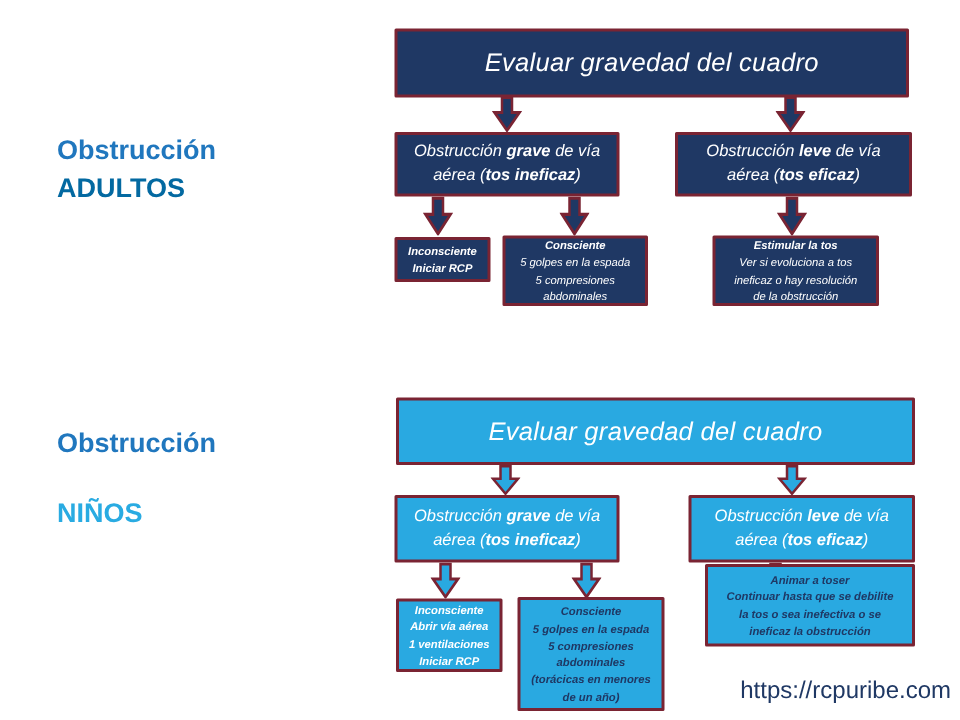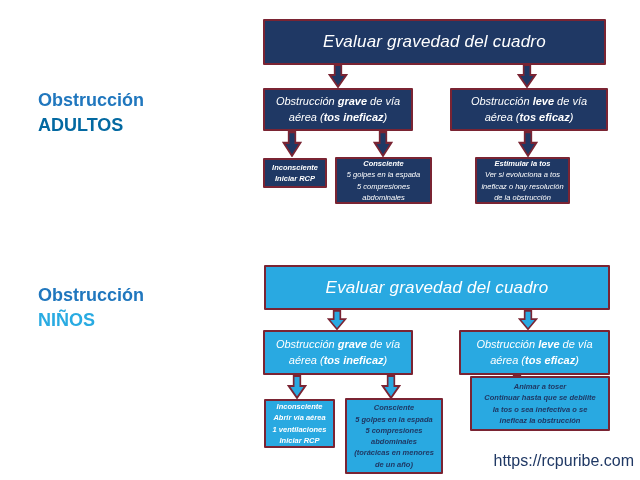--- a/index.html
+++ b/index.html
@@ -17,21 +17,21 @@
   .lbn{background:#29a9e1;color:#1f3864;}
   .hdr{font-size:17px;letter-spacing:.2px;}
   .l2{font-size:11px;line-height:1.4;padding:12px 4px;}
   .l3{font-size:7.5px;line-height:1.5;padding:13px 2px;}
   .t{font-weight:700;}
   .allbold{font-weight:700;}
   .b{font-weight:700;}
   .sideLabel{position:absolute;left:38px;font-size:18px;font-weight:700;line-height:25px;}
   .lblBlue{color:#2077be;}
   .lblNavy{color:#0369a1;}
-  .lblCyan{color:#29abe2;}
+  .lblCyan{color:#29abe2;margin-top:22px;}
   svg.arrow{position:absolute;width:20px;display:block;}
   svg.arrow.an path{fill:#1f3864;stroke:#7a2433;stroke-width:2;}
   svg.arrow.ab path{fill:#29a9e1;stroke:#7a2433;stroke-width:2;}
   #footerUrl{
     position:absolute;left:474px;top:452px;width:160px;text-align:right;
     font-size:16px;color:#1f3864;
   }
 </style>
 </head>
 <body>
@@ -74,21 +74,21 @@
   <div class="box nb l3 allbold" style="left:263px;top:158px;width:64px;height:27px;">
     <div class="t">Inconsciente</div>
     <div>Iniciar RCP</div>
   </div>
   <div class="box nb l3" style="left:335px;top:157px;width:97px;height:47px;">
     <div class="t">Consciente</div>
     <div>5 golpes en la espada</div>
     <div>5 compresiones</div>
     <div>abdominales</div>
   </div>
-  <div class="box nb l3" style="left:475px;top:157px;width:95px;height:47px;">
+  <div class="box nb l3" style="left:475px;top:157px;width:111px;height:47px;">
     <div class="t">Estimular la tos</div>
     <div>Ver si evoluciona a tos</div>
     <div>ineficaz o hay resolución</div>
     <div>de la obstrucción</div>
   </div>
 
   <div class="sideLabel" style="top:283px;">
     <div class="lblBlue">Obstrucción</div>
     <div class="lblCyan">NIÑOS</div>
   </div>

